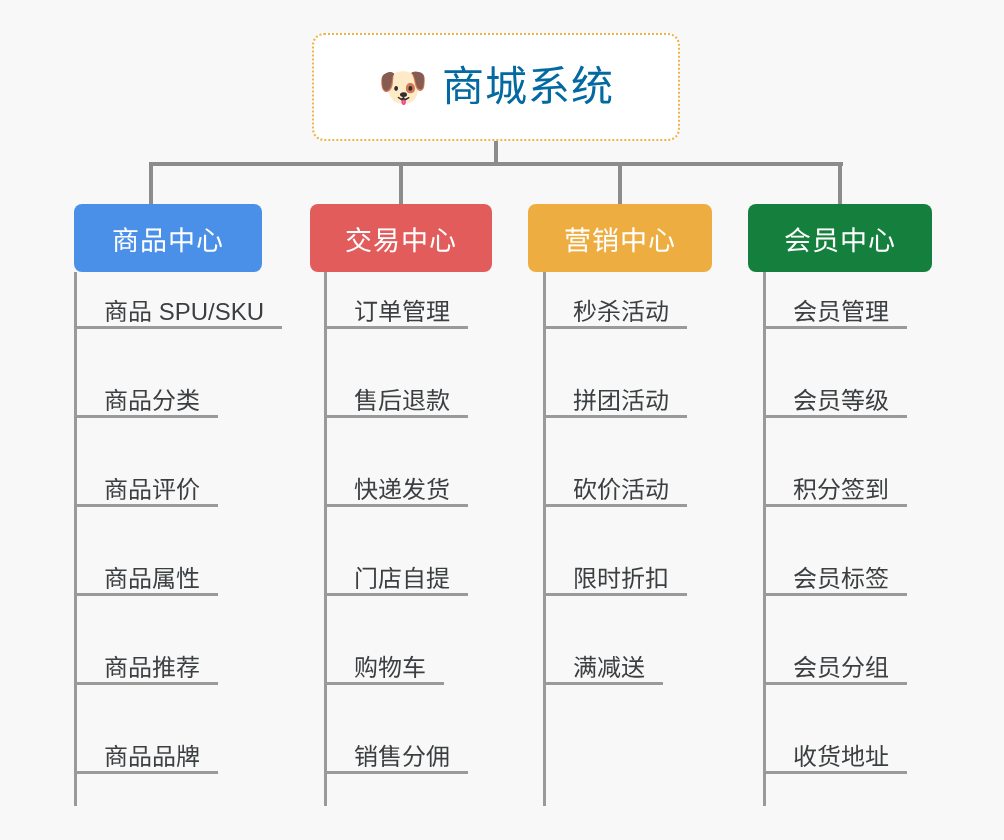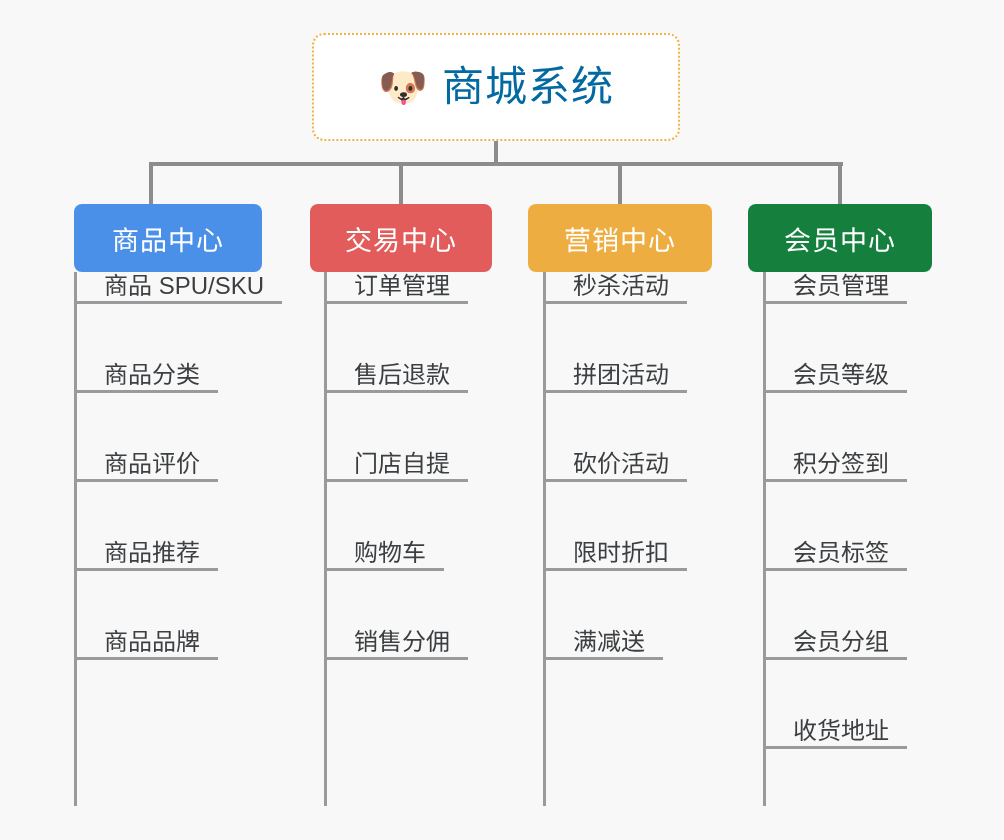--- a/index.html
+++ b/index.html
@@ -100,21 +100,21 @@
     left: 0;
     top: 0;
     width: 3px;
     background: #9a9a9a;
   }
   .leaf-item {
     position: relative;
     height: 89px;
     box-sizing: border-box;
     display: flex;
-    align-items: flex-start;
+    align-items: center;
     padding-left: 30px;
     padding-bottom: 6px;
   }
   .leaf-label {
     font-size: 24px;
     color: #3c3f41;
     white-space: nowrap;
     line-height: 1.2;
     padding-right: 18px;
     border-bottom: 3px solid #9a9a9a;
@@ -146,39 +146,45 @@
         <div class="leaf-item">
           <span class="leaf-label">商品 SPU/SKU</span>
         </div>
         <div class="leaf-item">
           <span class="leaf-label">商品分类</span>
         </div>
         <div class="leaf-item">
           <span class="leaf-label">商品评价</span>
         </div>
         <div class="leaf-item">
+          <span class="leaf-label">商品属性</span>
+        </div>
+        <div class="leaf-item">
           <span class="leaf-label">商品推荐</span>
         </div>
         <div class="leaf-item">
           <span class="leaf-label">商品品牌</span>
         </div>
       </div>
       <div class="conn conn-v drop" style="left: 399px;"></div>
       <div class="branch-box" style="left: 310px; width: 182px; background: rgb(226, 92, 92);">
         <span>交易中心</span>
       </div>
       <div class="leaf-col" style="left: 324px;">
         <div class="spine" style="height: 534px;"></div>
         <div class="leaf-item">
           <span class="leaf-label">订单管理</span>
         </div>
         <div class="leaf-item">
           <span class="leaf-label">售后退款</span>
         </div>
         <div class="leaf-item">
+          <span class="leaf-label">快递发货</span>
+        </div>
+        <div class="leaf-item">
           <span class="leaf-label">门店自提</span>
         </div>
         <div class="leaf-item">
           <span class="leaf-label">购物车</span>
         </div>
         <div class="leaf-item">
           <span class="leaf-label">销售分佣</span>
         </div>
       </div>
       <div class="conn conn-v drop" style="left: 618px;"></div>

